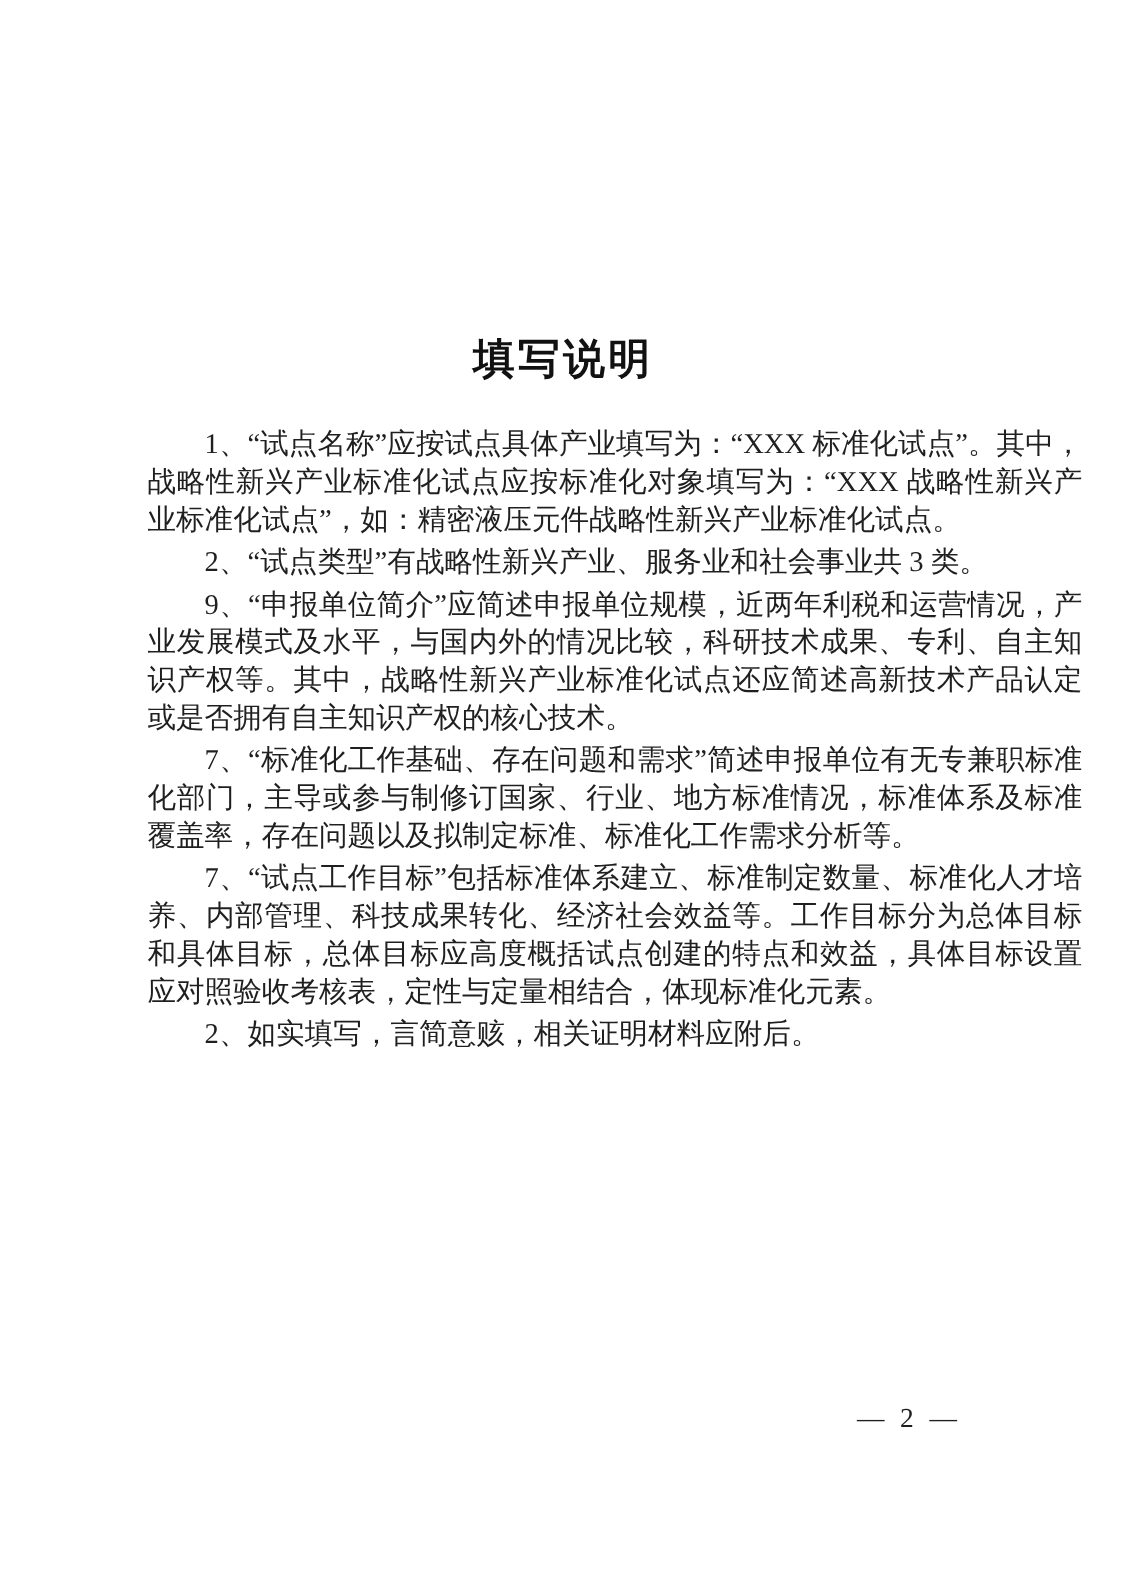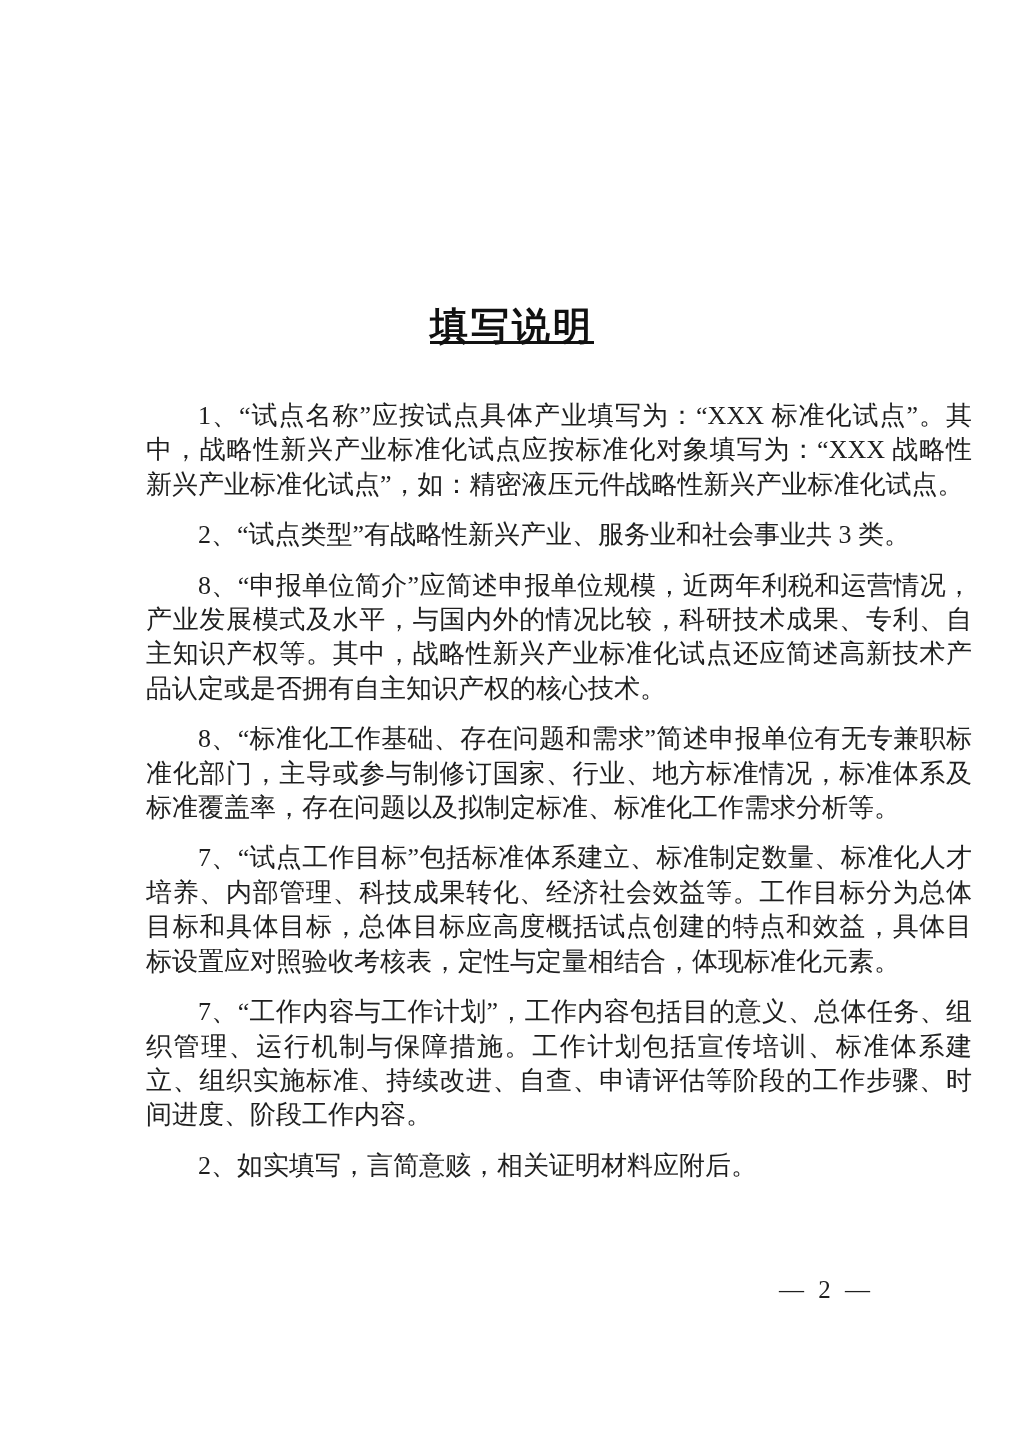--- a/index.html
+++ b/index.html
@@ -21,34 +21,33 @@
     top: 276px;
     left: 0;
     width: 1024px;
     text-align: center;
     font-family: "DejaVu Sans", "Liberation Sans", sans-serif;
     font-weight: bold;
     font-size: 38px;
     letter-spacing: 3px;
     color: #111111;
     white-space: nowrap;
-    text-decoration: underline;
   }
   .doc-body {
     position: absolute;
     top: 383px;
     left: 130px;
     width: 858px;
     font-size: 26px;
     line-height: 34.4px;
     text-align: justify;
     text-justify: inter-character;
   }
   .doc-body p {
-    margin: 16px;
+    margin: 4px;
     padding: 0;
     text-indent: 2em;
     word-break: break-all;
   }
   .page-footer {
     position: absolute;
     top: 1276px;
     left: 0;
     width: 1024px;
     height: 34px;
@@ -66,24 +65,23 @@
 </head>
 <body>
 
 <div class="page">
 
   <h1 class="doc-title">填写说明</h1>
 
   <div class="doc-body">
     <p>1、“试点名称”应按试点具体产业填写为：“XXX 标准化试点”。其中，战略性新兴产业标准化试点应按标准化对象填写为：“XXX 战略性新兴产业标准化试点”，如：精密液压元件战略性新兴产业标准化试点。</p>
     <p>2、“试点类型”有战略性新兴产业、服务业和社会事业共 3 类。</p>
-    <p>8、“申报单位简介”应简述申报单位规模，近两年利税和运营情况，产业发展模式及水平，与国内外的情况比较，科研技术成果、专利、自主知识产权等。其中，战略性新兴产业标准化试点还应简述高新技术产品认定或是否拥有自主知识产权的核心技术。</p>
-    <p>8、“标准化工作基础、存在问题和需求”简述申报单位有无专兼职标准化部门，主导或参与制修订国家、行业、地方标准情况，标准体系及标准覆盖率，存在问题以及拟制定标准、标准化工作需求分析等。</p>
+    <p>9、“申报单位简介”应简述申报单位规模，近两年利税和运营情况，产业发展模式及水平，与国内外的情况比较，科研技术成果、专利、自主知识产权等。其中，战略性新兴产业标准化试点还应简述高新技术产品认定或是否拥有自主知识产权的核心技术。</p>
+    <p>7、“标准化工作基础、存在问题和需求”简述申报单位有无专兼职标准化部门，主导或参与制修订国家、行业、地方标准情况，标准体系及标准覆盖率，存在问题以及拟制定标准、标准化工作需求分析等。</p>
     <p>7、“试点工作目标”包括标准体系建立、标准制定数量、标准化人才培养、内部管理、科技成果转化、经济社会效益等。工作目标分为总体目标和具体目标，总体目标应高度概括试点创建的特点和效益，具体目标设置应对照验收考核表，定性与定量相结合，体现标准化元素。</p>
-    <p>7、“工作内容与工作计划”，工作内容包括目的意义、总体任务、组织管理、运行机制与保障措施。工作计划包括宣传培训、标准体系建立、组织实施标准、持续改进、自查、申请评估等阶段的工作步骤、时间进度、阶段工作内容。</p>
     <p>2、如实填写，言简意赅，相关证明材料应附后。</p>
   </div>
 
   <div class="page-footer">
     <span class="page-number">— 2 —</span>
   </div>
 
 </div>
 
 </body></html>

